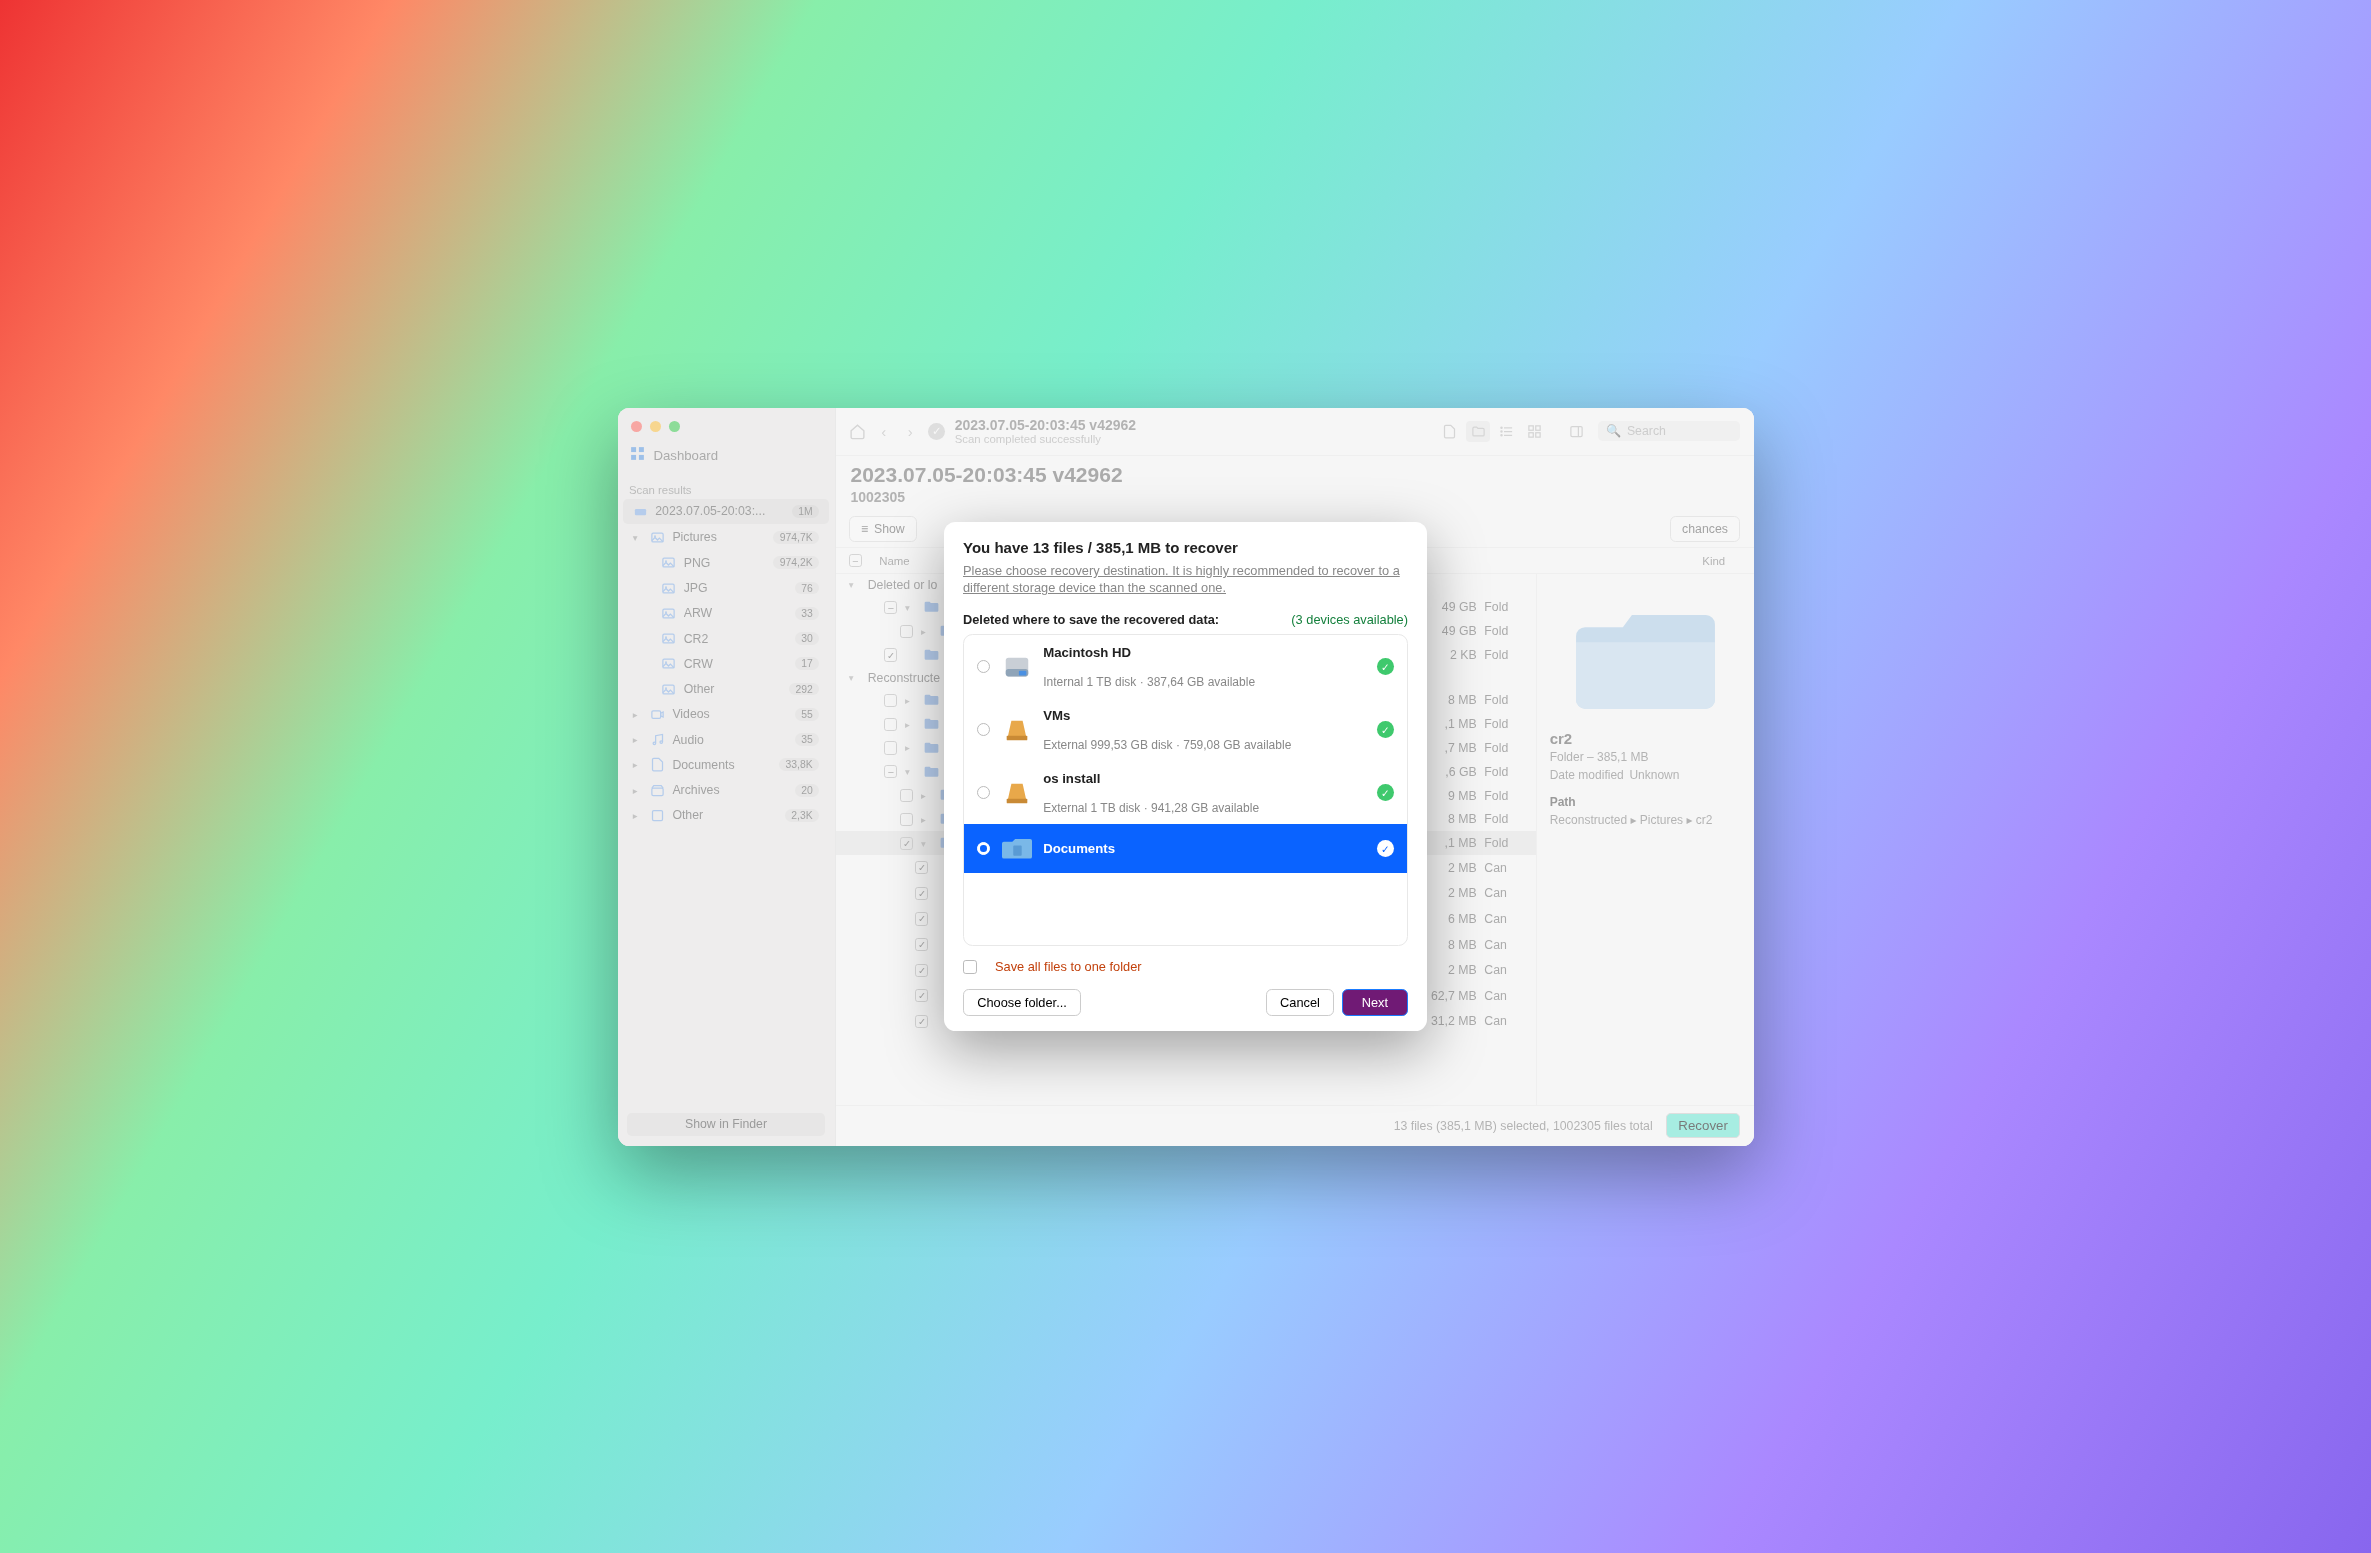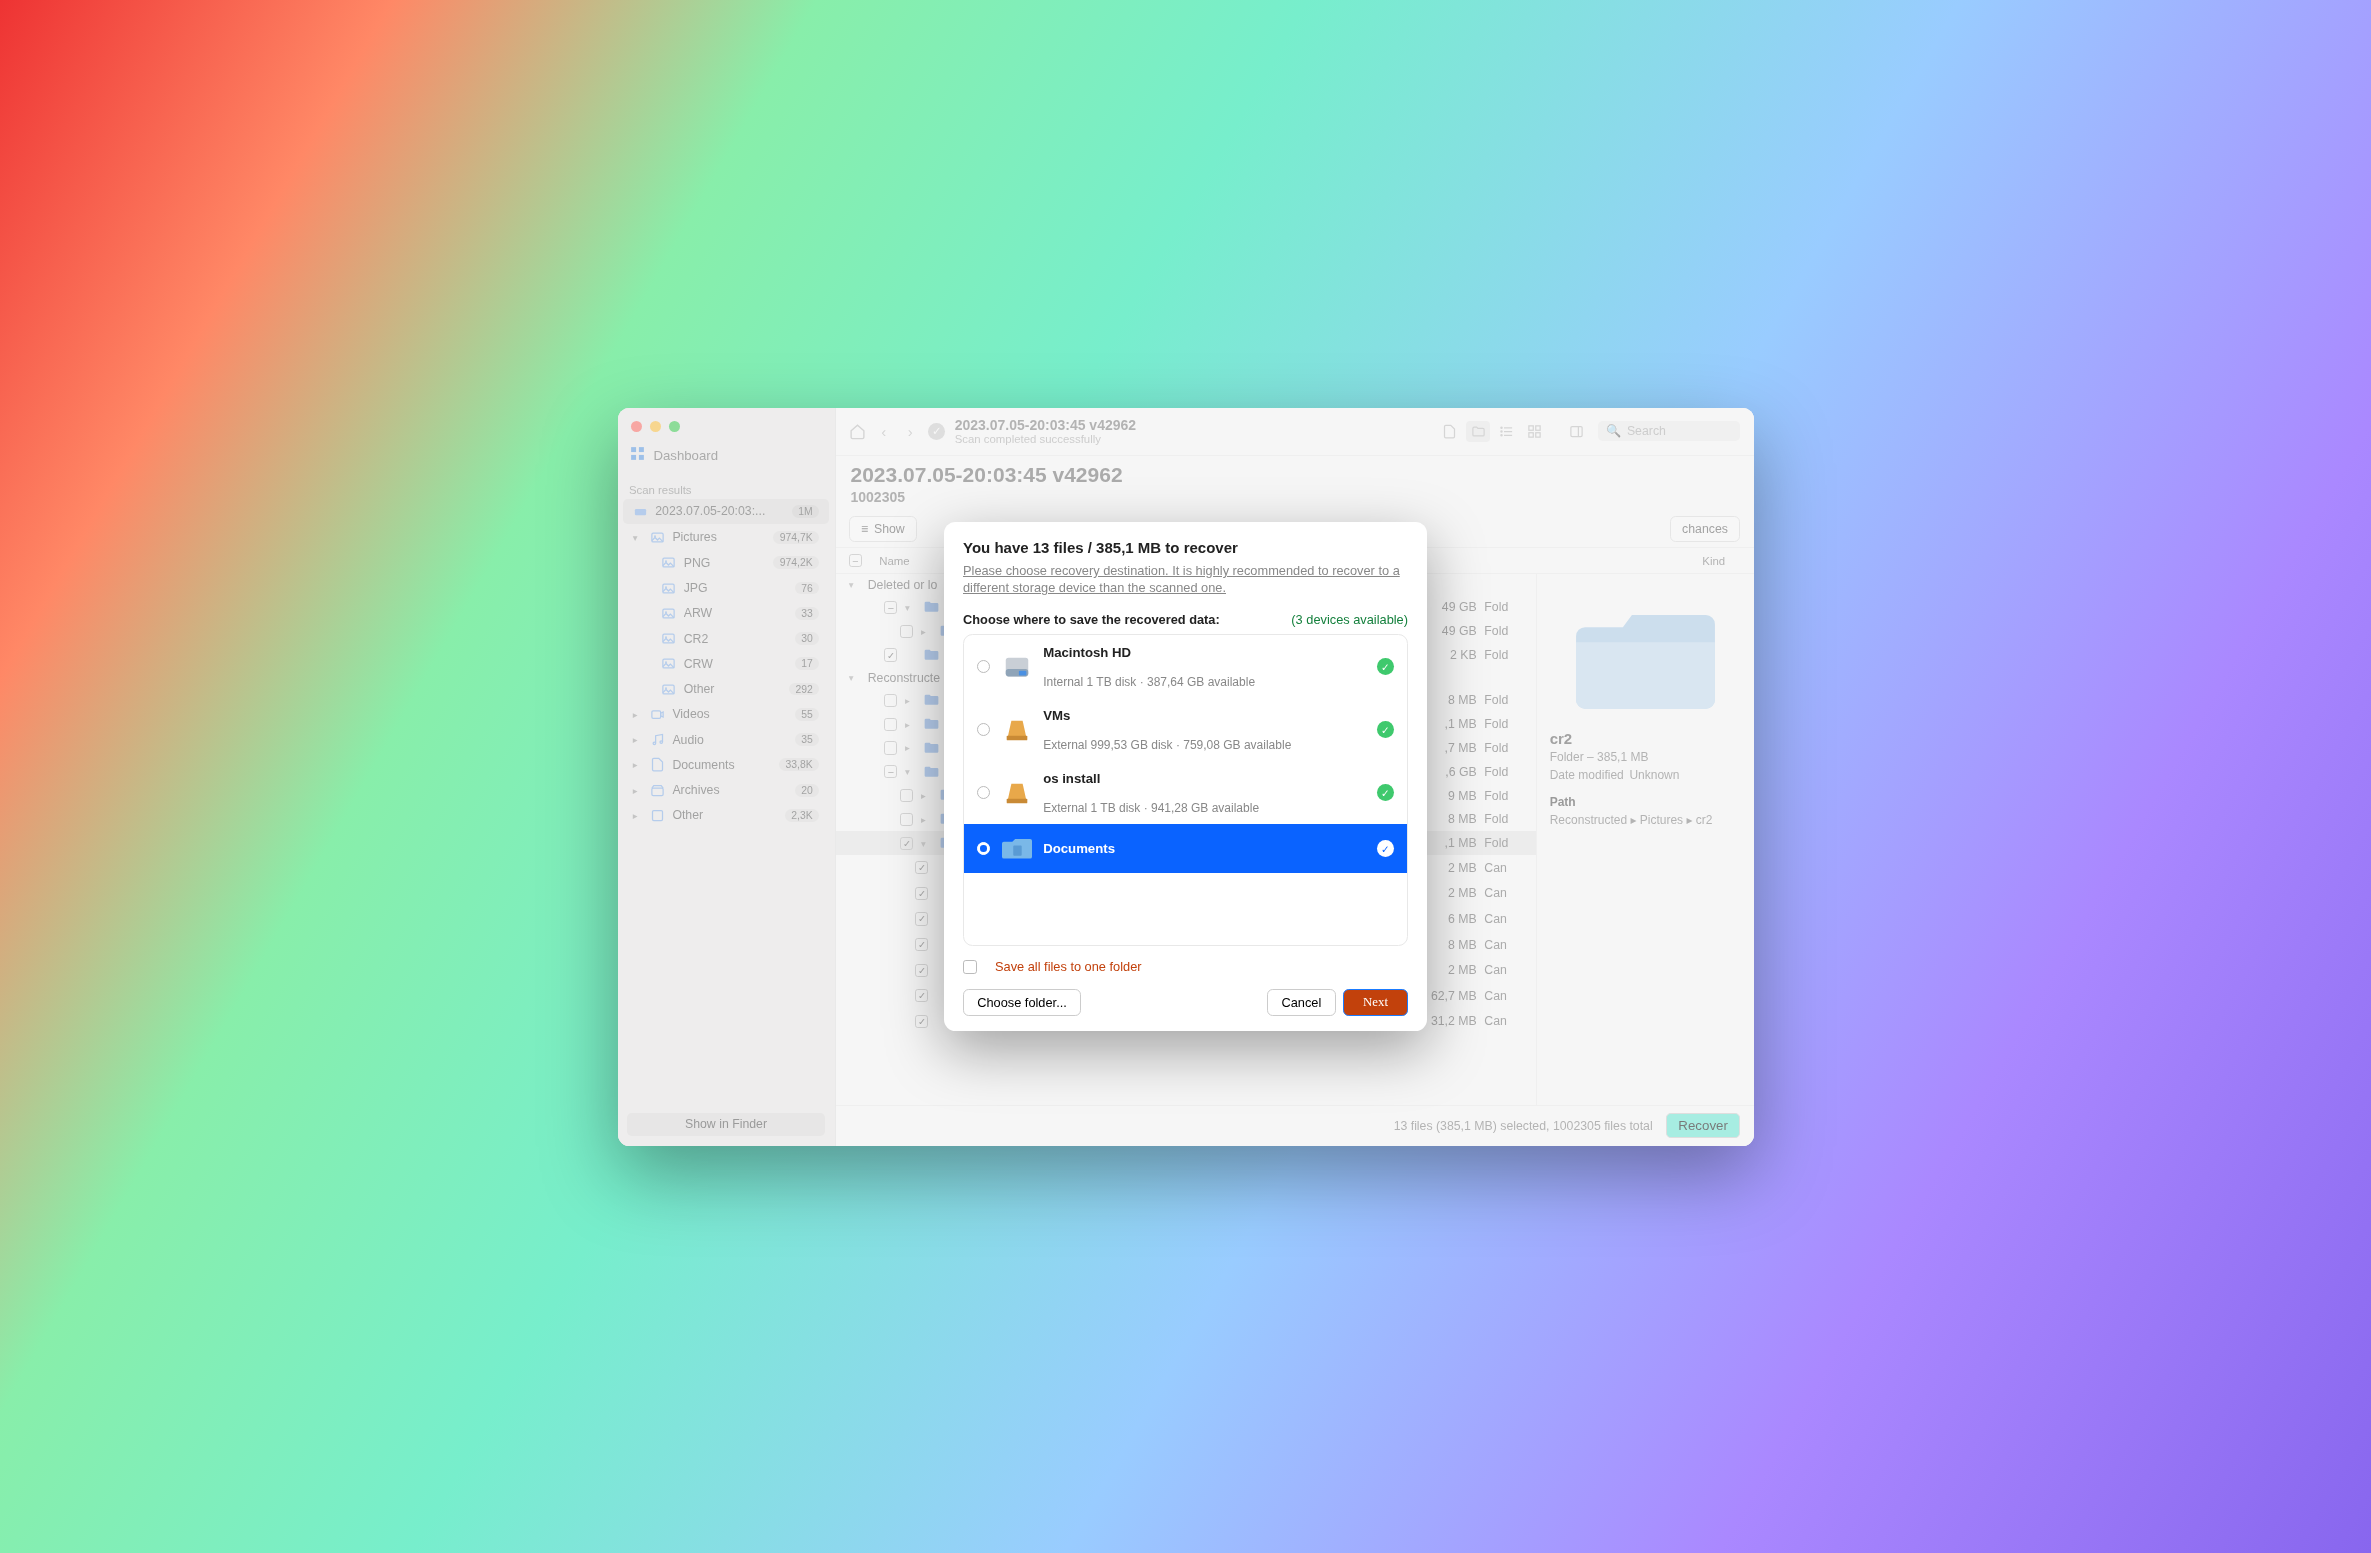--- a/index.html
+++ b/index.html
@@ -112,21 +112,21 @@
   .dest .dtxt .ds{ font-size:12px; color:#888; margin-top:15px;}
   .dest .ok{ width:17px; height:17px; border-radius:50%; background:#3fc96d; display:flex; align-items:center; justify-content:center; color:#fff; font-size:10.4px;}
   .dest.selected{ background:#0a63ff; color:#fff;}
   .dest.selected .dn, .dest.selected .ds{color:#fff;}
   .dest.selected .ok{background:#fff; color:#0a63ff;}
 
   .save-all { display:flex; align-items:center; gap:18px; margin-top:13.2px; font-size:12.8px; color:#c2410c;}
   .save-all .cb{width:14px; height:14px; border:1.4px solid #bbb; border-radius:2.8px;}
   .modal-actions{ display:flex; align-items:center; margin-top:15px;}
   .mbtn{ border:0.9px solid #ccc; background:#fff; border-radius:5.7px; padding:4.7px 13.2px; font-size:12.8px;}
-  .mbtn.primary{ background:#c2410c; color:#fff; border-color:#1a7bff; padding:4.7px 19px;font-family:Liberation Serif, serif;}
+  .mbtn.primary{ background:#701a75; color:#fff; border-color:#1a7bff; padding:4.7px 19px;}
   .modal-actions .spacer{flex:1;}
 </style>
 </head>
 <body>
 
 <div class="window">
 
   <div class="sidebar">
     <div class="traffic">
       <div class="dot" style="background:#ff5f57"></div>
@@ -629,21 +629,21 @@
     </div>
   </div>
 
   <div class="dim-overlay"></div>
 
   <div class="modal-wrap">
     <div class="modal">
       <h2>You have 13 files / 385,1 MB to recover</h2>
       <div class="desc">Please choose recovery destination. It is highly recommended to recover to a different storage device than the scanned one.</div>
       <div class="choose-row">
-        <span>Choose where to save the recovered data:</span>
+        <span>Deleted where to save the recovered data:</span>
         <span class="avail">(3 devices available)</span>
       </div>
       <div class="dest-list" id="dest-list">
           <div class="dest">
             <span class="radio"></span>
             <span class="dicon">
               <svg width="30" height="30" viewBox="0 0 32 32">
                 <rect x="4" y="6" width="24" height="20" rx="3" fill="#c9cfd6"></rect>
                 <rect x="4" y="18" width="24" height="8" rx="3" fill="#8fa4b8"></rect>
                 <rect x="18" y="20" width="8" height="5" rx="1" fill="#4a90e2"></rect>

